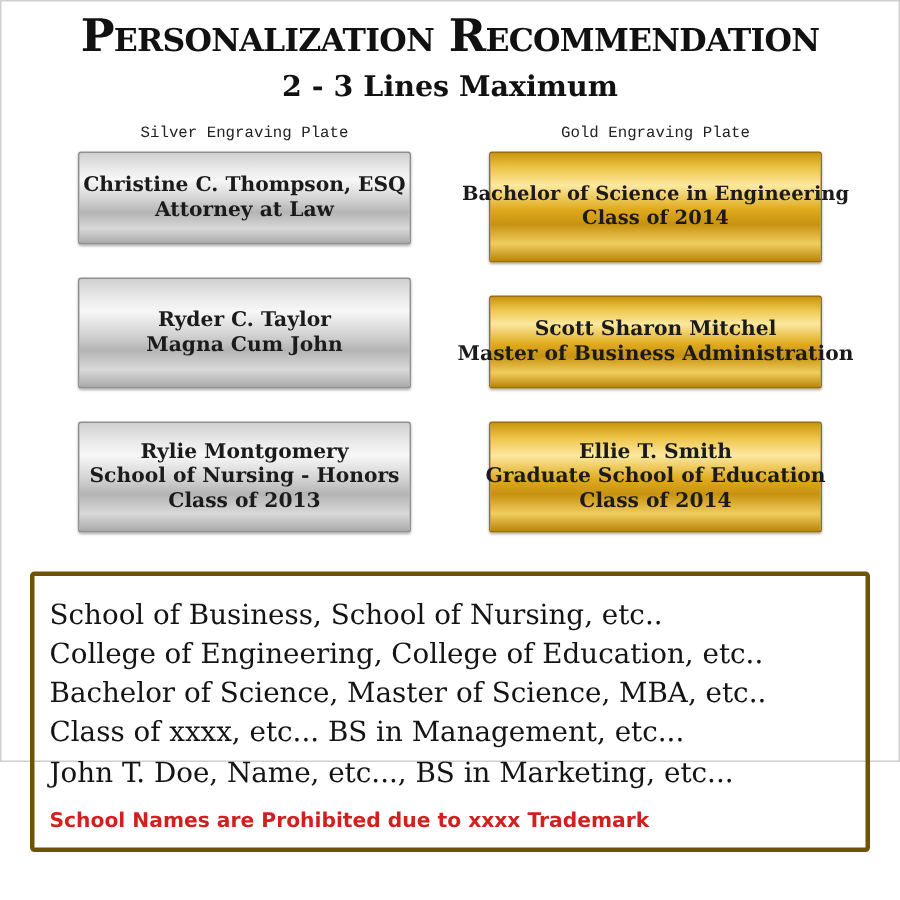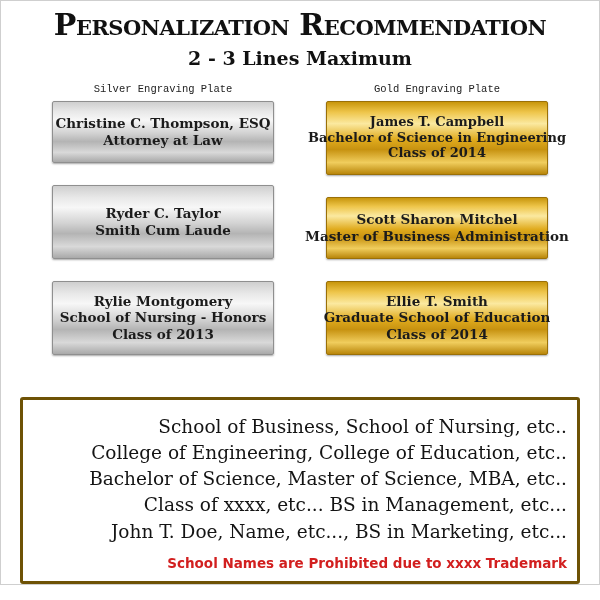--- a/index.html
+++ b/index.html
@@ -9,21 +9,21 @@
   body {
     width: 600px;
     height: 600px;
     background: #ffffff;
     font-family: "Liberation Serif", serif;
     overflow: hidden;
   }
   .page {
     position: relative;
     width: 600px;
-    height: 585px;
+    height: 508px;
     box-sizing: border-box;
     border: 1px solid #cfcfcf;
   }
   .title {
     text-align: center;
     font-family: "DejaVu Serif", serif;
     font-weight: bold;
     font-size: 30px;
     letter-spacing: -0.5px;
     color: #111111;
@@ -90,30 +90,30 @@
     border: 1px solid #9a7008;
     color: #1b1b1b;
   }
   .h2 { height: 62px; font-size: 13.5px; }
   .h3 { height: 74px; font-size: 13.5px; }
   .h3s { height: 74px; font-size: 13px; }
 
   .banner {
     position: relative;
     width: 560px;
-    margin: 20px auto 0 auto;
+    margin: 4px auto 0 auto;
     box-sizing: border-box;
     border: 3px solid #6e5205;
     border-radius: 3px;
     padding: 14px 10px 10px 10px;
     background: linear-gradient(to bottom,
       #c28f08 0%, #e9bd35 8%, #fbe69a 22%,
       #efd169 38%, #e3b22a 55%, #d9a617 70%,
       #f3d familiar 70%, #f0cc5a 84%, #bb8a08 100%);
-    text-align: right;
+    text-align: left;
   }
   .banner-lines {
     font-family: "DejaVu Serif", serif;
     font-size: 18.5px;
     line-height: 1.42;
     color: #141414;
     white-space: nowrap;
   }
   .banner-note {
     margin-top: 10px;
@@ -136,35 +136,34 @@
     <div class="col">
       <div class="col-head">Silver Engraving Plate</div>
 
       <div class="plate silver h2">
         <span class="ln">Christine C. Thompson, ESQ</span>
         <span class="ln">Attorney at Law</span>
       </div>
 
       <div class="plate silver h3">
         <span class="ln">Ryder C. Taylor</span>
-        <span class="ln">Smith Cum Laude</span>
+        <span class="ln">Magna Cum John</span>
       </div>
 
       <div class="plate silver h3">
         <span class="ln">Rylie Montgomery</span>
         <span class="ln">School of Nursing - Honors</span>
         <span class="ln">Class of 2013</span>
       </div>
     </div>
 
     <div class="col">
       <div class="col-head">Gold Engraving Plate</div>
 
       <div class="plate gold h3s">
-        <span class="ln">James T. Campbell</span>
         <span class="ln">Bachelor of Science in Engineering</span>
         <span class="ln">Class of 2014</span>
       </div>
 
       <div class="plate gold h2">
         <span class="ln">Scott Sharon Mitchel</span>
         <span class="ln">Master of Business Administration</span>
       </div>
 
       <div class="plate gold h3">

